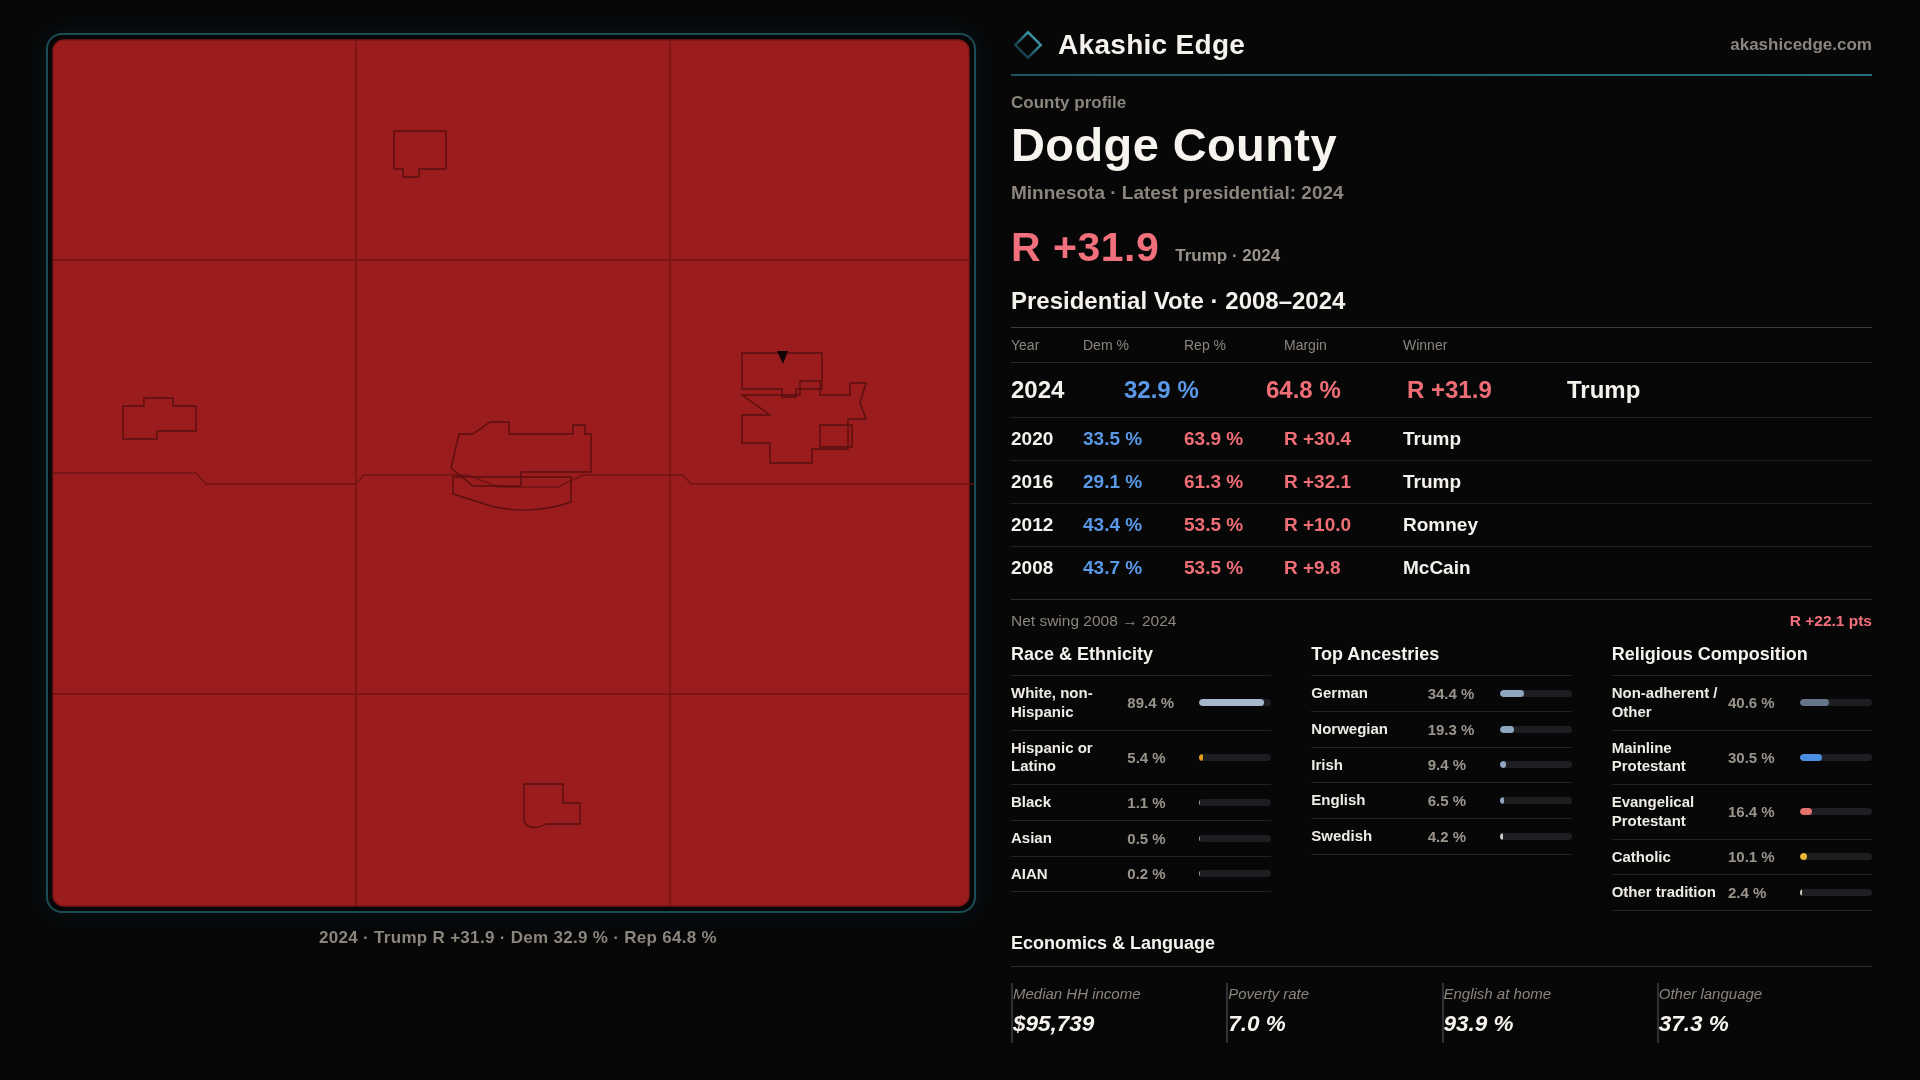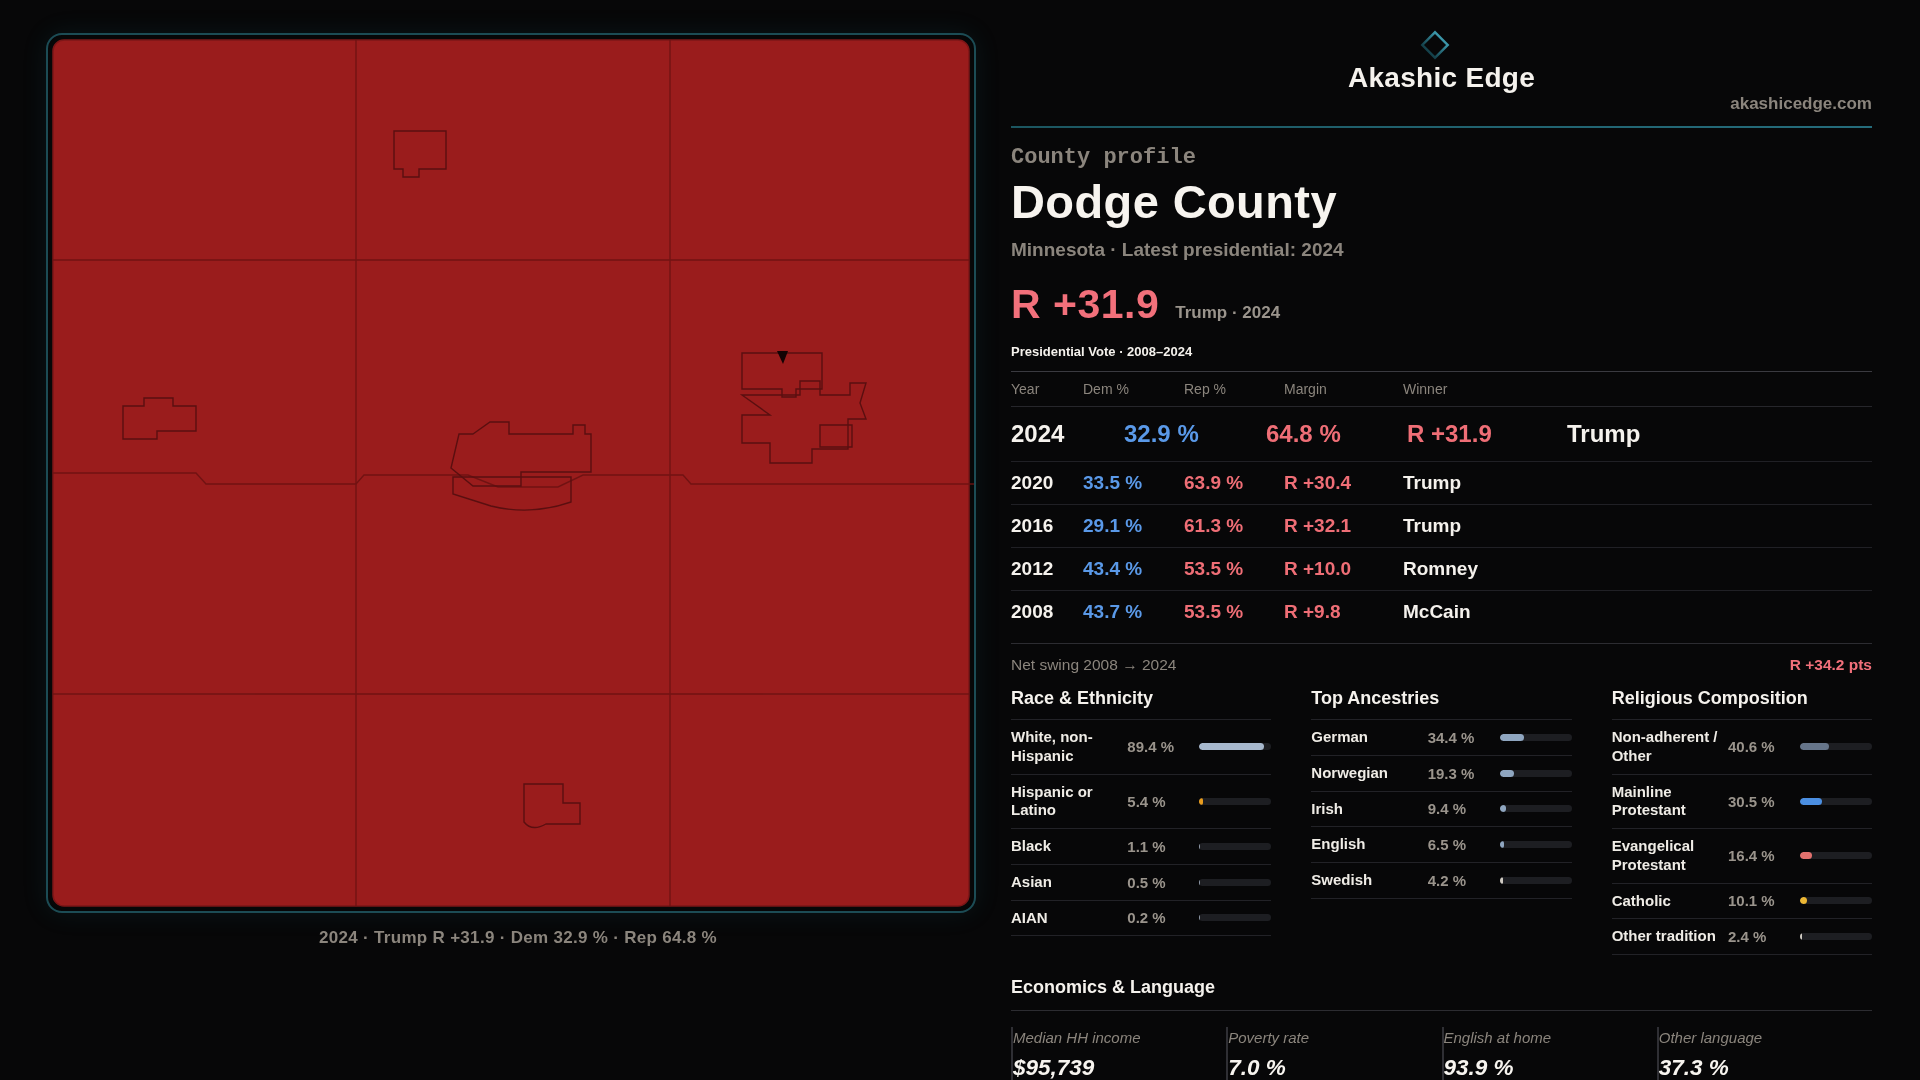--- a/index.html
+++ b/index.html
@@ -14,35 +14,35 @@
   
   .map-panel{position:absolute;left:46px;top:33px;width:930px;height:880px;
     border:2px solid rgba(38,112,126,.65);border-radius:16px;background:#0a0a0b;
     box-shadow:0 0 26px rgba(30,130,150,.12), inset 0 0 14px rgba(0,0,0,.65);overflow:hidden;}
   .map-panel svg{display:block;width:100%;height:100%;}
   .map-caption{position:absolute;left:53px;top:928px;width:930px;text-align:center;
     font-size:17px;font-weight:700;color:var(--muted);letter-spacing:.3px;}
 
   
   .right-col{position:absolute;left:1011px;top:28px;width:861px;}
-  .brand-row{display:flex;align-items:center;flex-direction:column;}
+  .brand-row{display:flex;align-items:center;}
   .brand-mark{width:34px;height:34px;margin-right:13px;flex:0 0 auto;}
   .brand-title{font-size:28px;font-weight:700;letter-spacing:.3px;color:var(--white);}
   .brand-site{margin-left:auto;font-size:17px;font-weight:700;color:var(--muted);cursor:pointer;}
   .header-rule{height:2px;background:linear-gradient(90deg,#1f6470,#2a7e90);opacity:.85;margin-top:12px;}
 
-  .eyebrow{margin-top:17px;font-size:22px;font-weight:700;color:var(--muted);font-family:Liberation Mono, monospace;}
+  .eyebrow{margin-top:17px;font-size:17px;font-weight:700;color:var(--muted);}
   .county-title{margin-top:4px;font-size:47px;font-weight:700;letter-spacing:.4px;color:#f7f4ef;}
   .subtitle{margin-top:10px;font-size:19px;font-weight:700;color:var(--muted);}
 
   .headline{margin-top:20px;display:flex;align-items:baseline;}
   .headline-margin{font-size:41px;font-weight:800;color:#f2707b;letter-spacing:.5px;}
   .headline-ctx{margin-left:16px;font-size:17px;font-weight:600;color:var(--muted2);}
 
-  .table-title{margin-top:16px;font-size:13px;font-weight:700;color:var(--white);}
+  .table-title{margin-top:16px;font-size:24px;font-weight:700;color:var(--white);}
 
   .votes-table{margin-top:12px;border-top:1px solid #3a3a40;}
   .vt-row{display:grid;grid-template-columns:72px 101px 100px 119px 1fr;align-items:center;}
   .vt-head{padding:9px 0;border-bottom:1px solid #26262b;font-size:14px;font-weight:400;color:var(--muted);}
   .vt-main{padding:13px 0;font-size:24px;font-weight:700;border-bottom:1px solid #202025;gap:41px;}
   .vt-r{padding:10px 0;font-size:19px;font-weight:700;border-bottom:1px solid #202025;}
   .vt-r:last-child{border-bottom:none;}
   .c-dem{color:var(--dem);} .c-rep{color:var(--rep);} .c-mar{color:var(--rep);}
   .c-year,.c-win{color:var(--white);}
 
@@ -173,21 +173,21 @@
         <div class="c-year">2008</div>
         <div class="c-dem">43.7 %</div>
         <div class="c-rep">53.5 %</div>
         <div class="c-mar">R +9.8</div>
         <div class="c-win">McCain</div>
       </div>
     </div>
 
     <div class="netswing">
       <div class="ns-label">Net swing 2008 → 2024</div>
-      <div class="ns-value">R +34.2 pts</div>
+      <div class="ns-value">R +22.1 pts</div>
     </div>
 
     <div class="demo-grid">
 
       <div>
         <div class="demo-head">Race &amp; Ethnicity</div>
         <div class="demo-rows">
           <div class="demo-row">
             <div class="demo-label">White, non-Hispanic</div>
             <div class="demo-value">89.4 %</div>

